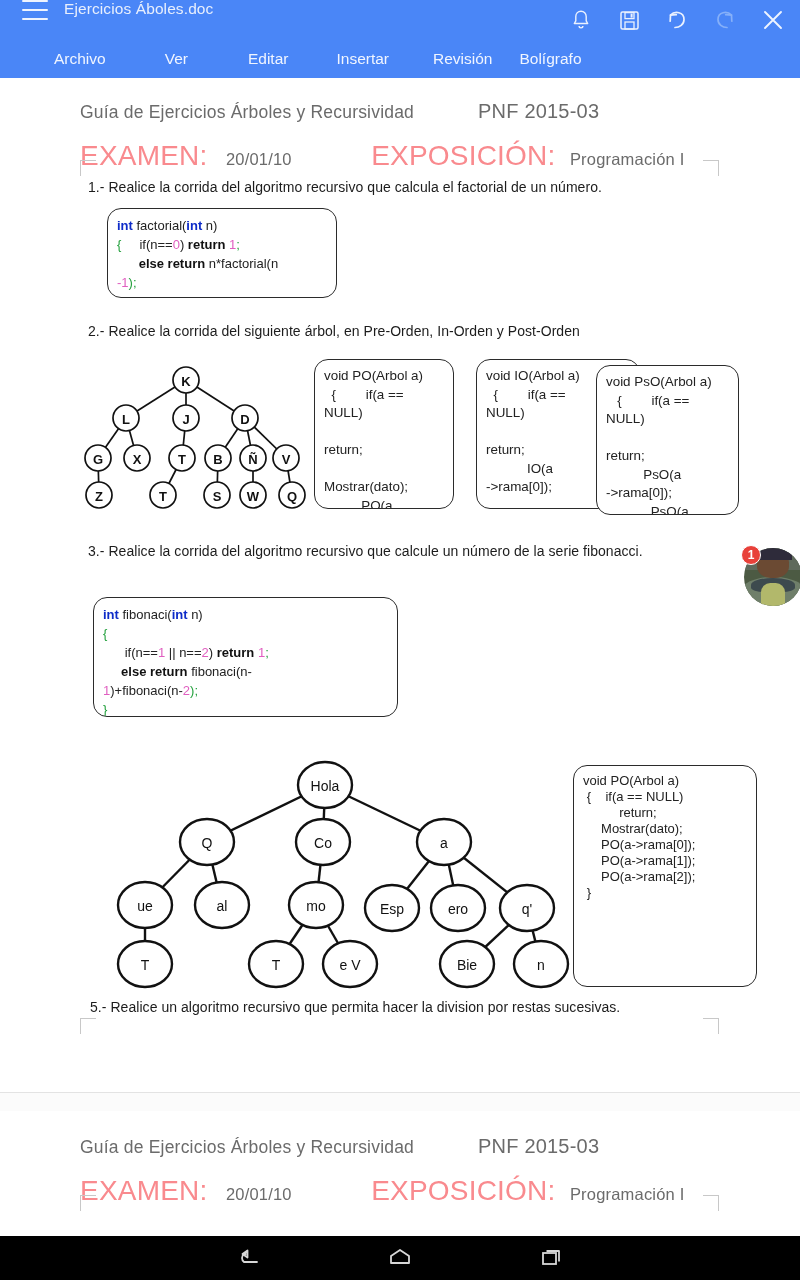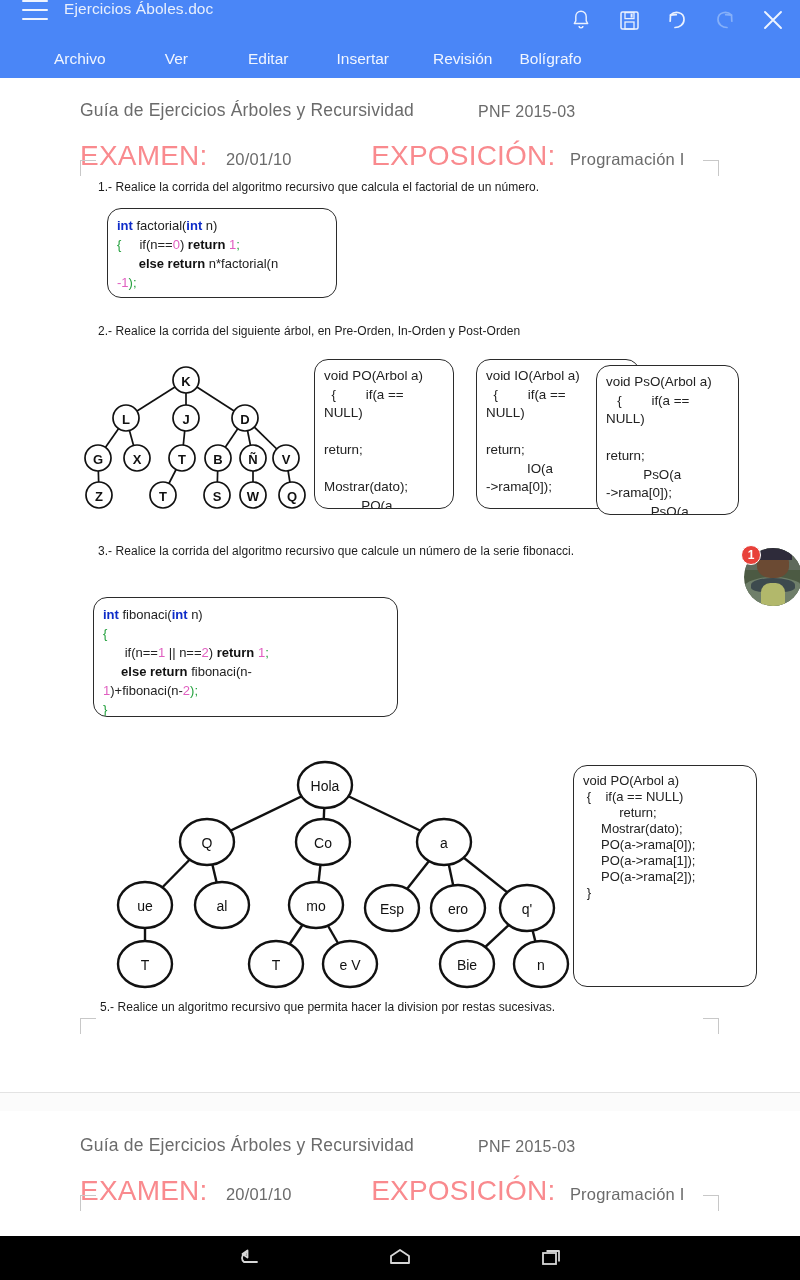--- a/index.html
+++ b/index.html
@@ -72,40 +72,39 @@
 
   
   .hdr-line1 {
     position: absolute; display: flex; align-items: flex-end;
     white-space: nowrap;
   }
   .hdr-guia {
     color: #6b6b6b; font-size: 17.5px; letter-spacing: .2px;
   }
   .hdr-pnf {
-    color: #6b6b6b; font-size: 16px; letter-spacing: .2px;
+    color: #6b6b6b; font-size: 20px; letter-spacing: .2px;
   }
   .hdr-line2 { position: absolute; white-space: nowrap; }
   .kw-red {
     color: #f98a8e; font-size: 28px; letter-spacing: .2px;
   }
   .hdr-val {
     color: #6b6b6b; font-size: 16.5px; letter-spacing: .2px;
   }
   .corner-mark {
     position: absolute; width: 16px; height: 16px;
     border-left: 1.5px solid #c8c8c8; border-top: 1.5px solid #c8c8c8;
   }
   .corner-mark.right { border-left: none; border-right: 1.5px solid #c8c8c8; }
 
   
   .qtext {
-    position: absolute; color: #1c1c1c; font-size: 12px; line-height: 22px;
+    position: absolute; color: #1c1c1c; font-size: 14px; line-height: 22px;
     letter-spacing: .05px;
-    margin-left: 10px;
   }
   .qtext.clip { overflow: hidden; }
 
   
   .codebox {
     position: absolute; background: #fff;
     border: 1.4px solid #2b2b2b; border-radius: 14px;
     overflow: hidden;
   }
   .codebox .code {

